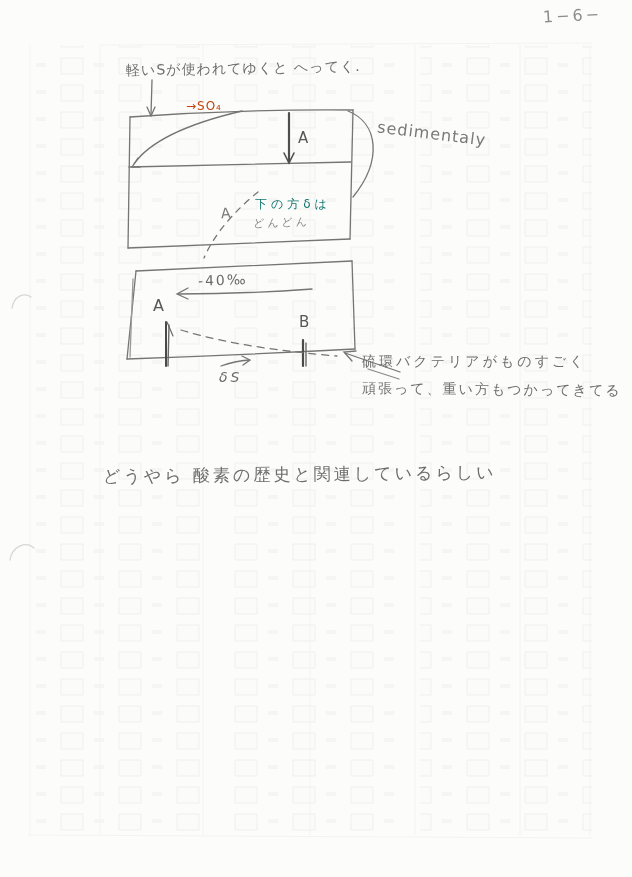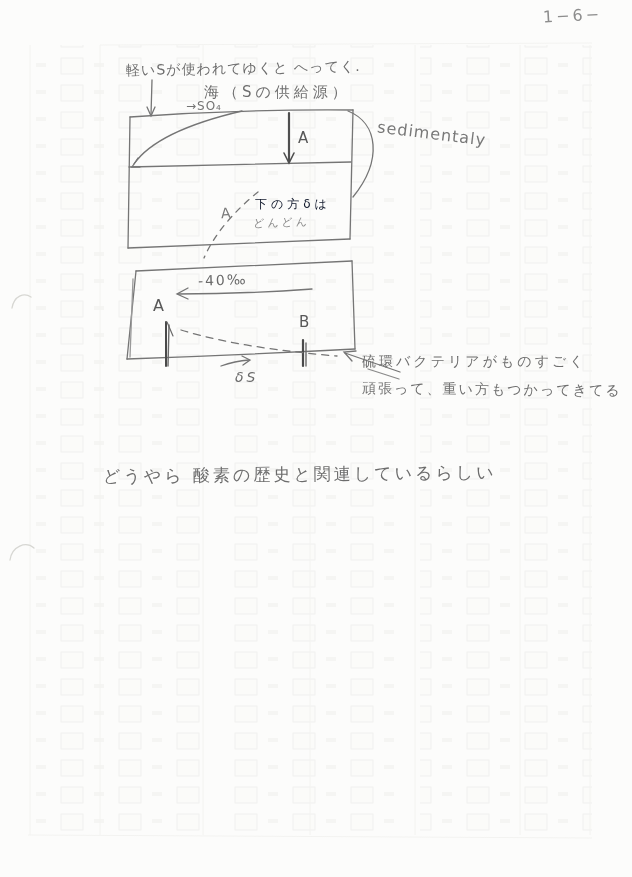--- a/index.html
+++ b/index.html
@@ -10,25 +10,25 @@
   }
   .ghost{position:absolute;left:0;top:0;opacity:.6;}
   .ink{position:absolute;left:0;top:0;}
   .hw{
     position:absolute;white-space:nowrap;color:#6e6e6e;
     font-family:"DejaVu Sans",sans-serif;line-height:1.25;
   }
   .pnum{font-size:16px;letter-spacing:3px;color:#8d8d8d;transform:rotate(-3deg);}
   .t-top{font-size:14px;letter-spacing:1px;transform:rotate(-1deg);}
   .t-sea{font-size:15px;letter-spacing:4px;}
-  .t-so4{font-size:12px;letter-spacing:1px;color:#737373;}
+  .t-so4{font-size:12px;letter-spacing:1px;color:#c2410c;}
   .t-sed{font-size:16px;letter-spacing:1px;color:#787878;transform:rotate(7deg);}
   .t-lblA1{font-size:15px;color:#585858;}
   .t-lblA2{font-size:14px;color:#7a7a7a;transform:rotate(-4deg);}
-  .t-note1{font-size:12px;letter-spacing:4px;color:#0f172a;}
+  .t-note1{font-size:12px;letter-spacing:4px;color:#0f766e;}
   .t-note2{font-size:11px;letter-spacing:3px;color:#8a8a8a;transform:rotate(-2deg);}
   .t-range{font-size:14px;letter-spacing:2px;color:#6a6a6a;transform:rotate(-2deg);}
   .t-barA{font-size:16px;color:#585858;}
   .t-barB{font-size:15px;color:#585858;}
   .t-axis{font-size:14px;letter-spacing:3px;color:#6a6a6a;font-style:italic;}
   .t-bact{font-size:14px;letter-spacing:3px;color:#6e6e6e;}
   .t-bact2{letter-spacing:2px;transform:rotate(.5deg);}
   .t-concl{font-size:17px;letter-spacing:3px;color:#6c6c6c;transform:rotate(-.6deg);}
 </style>
 </head>
@@ -107,32 +107,31 @@
       <path d="M399,379 L368,369" stroke="#8a8a8a"></path>
 
       <path d="M12,308 C14,296 24,292 31,297" stroke="#d7d7d3"></path>
       <path d="M10,560 C12,546 26,541 34,548" stroke="#d7d7d3"></path>
     </g>
   </svg>
 
   <div class="hw pnum" style="left:543px;top:6px;">1−6−</div>
 
   <div class="hw t-top" style="left:126px;top:60px;">軽いSが使われてゆくと へってく.</div>
-  <div class="hw t-sea" style="left:204px;top:83px;">海（Sの供給源）</div>
   <div class="hw t-so4" style="left:186px;top:99px;">→SO₄</div>
   <div class="hw t-sed" style="left:377px;top:124px;">sedimentaly</div>
 
   <div class="hw t-lblA1" style="left:298px;top:129px;">A</div>
   <div class="hw t-lblA2" style="left:221px;top:205px;">A</div>
   <div class="hw t-note1" style="left:255px;top:197px;">下の方δは</div>
   <div class="hw t-note2" style="left:253px;top:216px;">どんどん</div>
 
   <div class="hw t-range" style="left:198px;top:272px;">-40‰</div>
   <div class="hw t-barA" style="left:153px;top:296px;">A</div>
   <div class="hw t-barB" style="left:299px;top:313px;">B</div>
-  <div class="hw t-axis" style="left:235px;top:369px;">δS</div>
+  <div class="hw t-axis" style="left:219px;top:369px;">δS</div>
 
   <div class="hw t-bact" style="left:362px;top:353px;text-align:right;">硫環バクテリアがものすごく</div>
   <div class="hw t-bact t-bact2" style="left:362px;top:381px;">頑張って、重い方もつかってきてる</div>
 
   <div class="hw t-concl" style="left:103px;top:464px;">どうやら 酸素の歴史と関連しているらしい</div>
 
 </div>
 
 </body></html>

